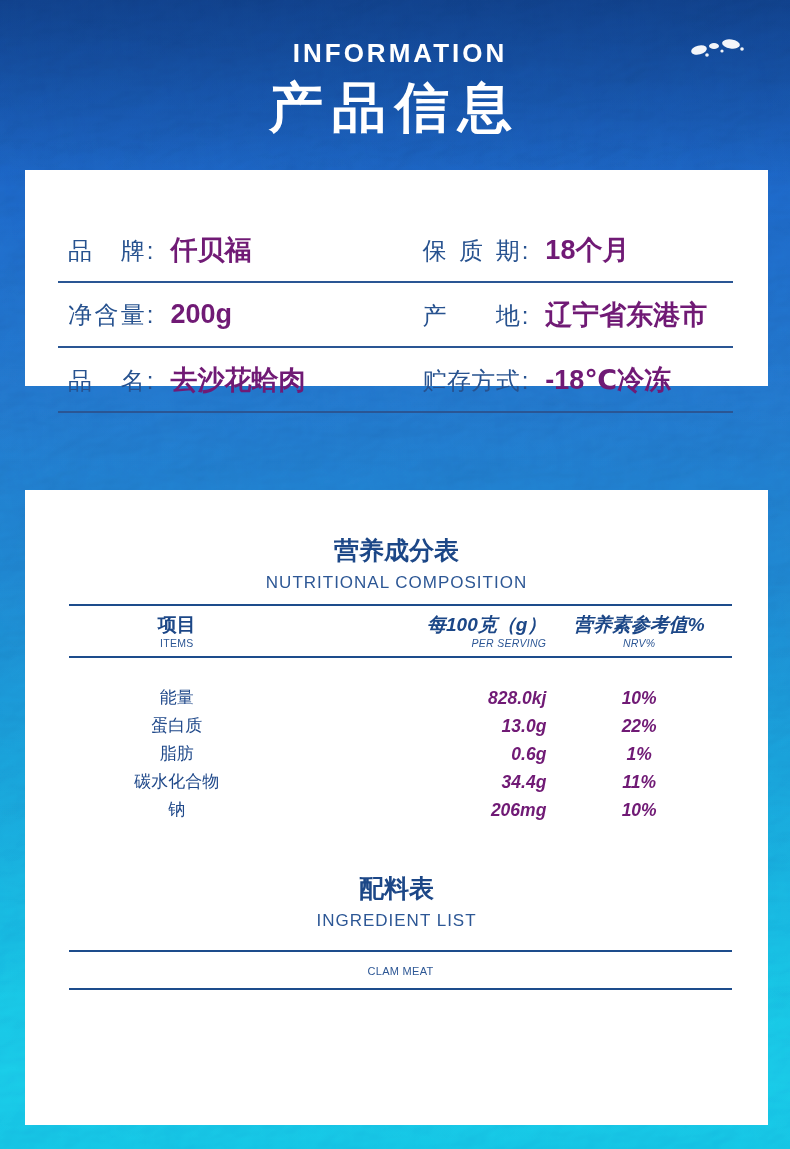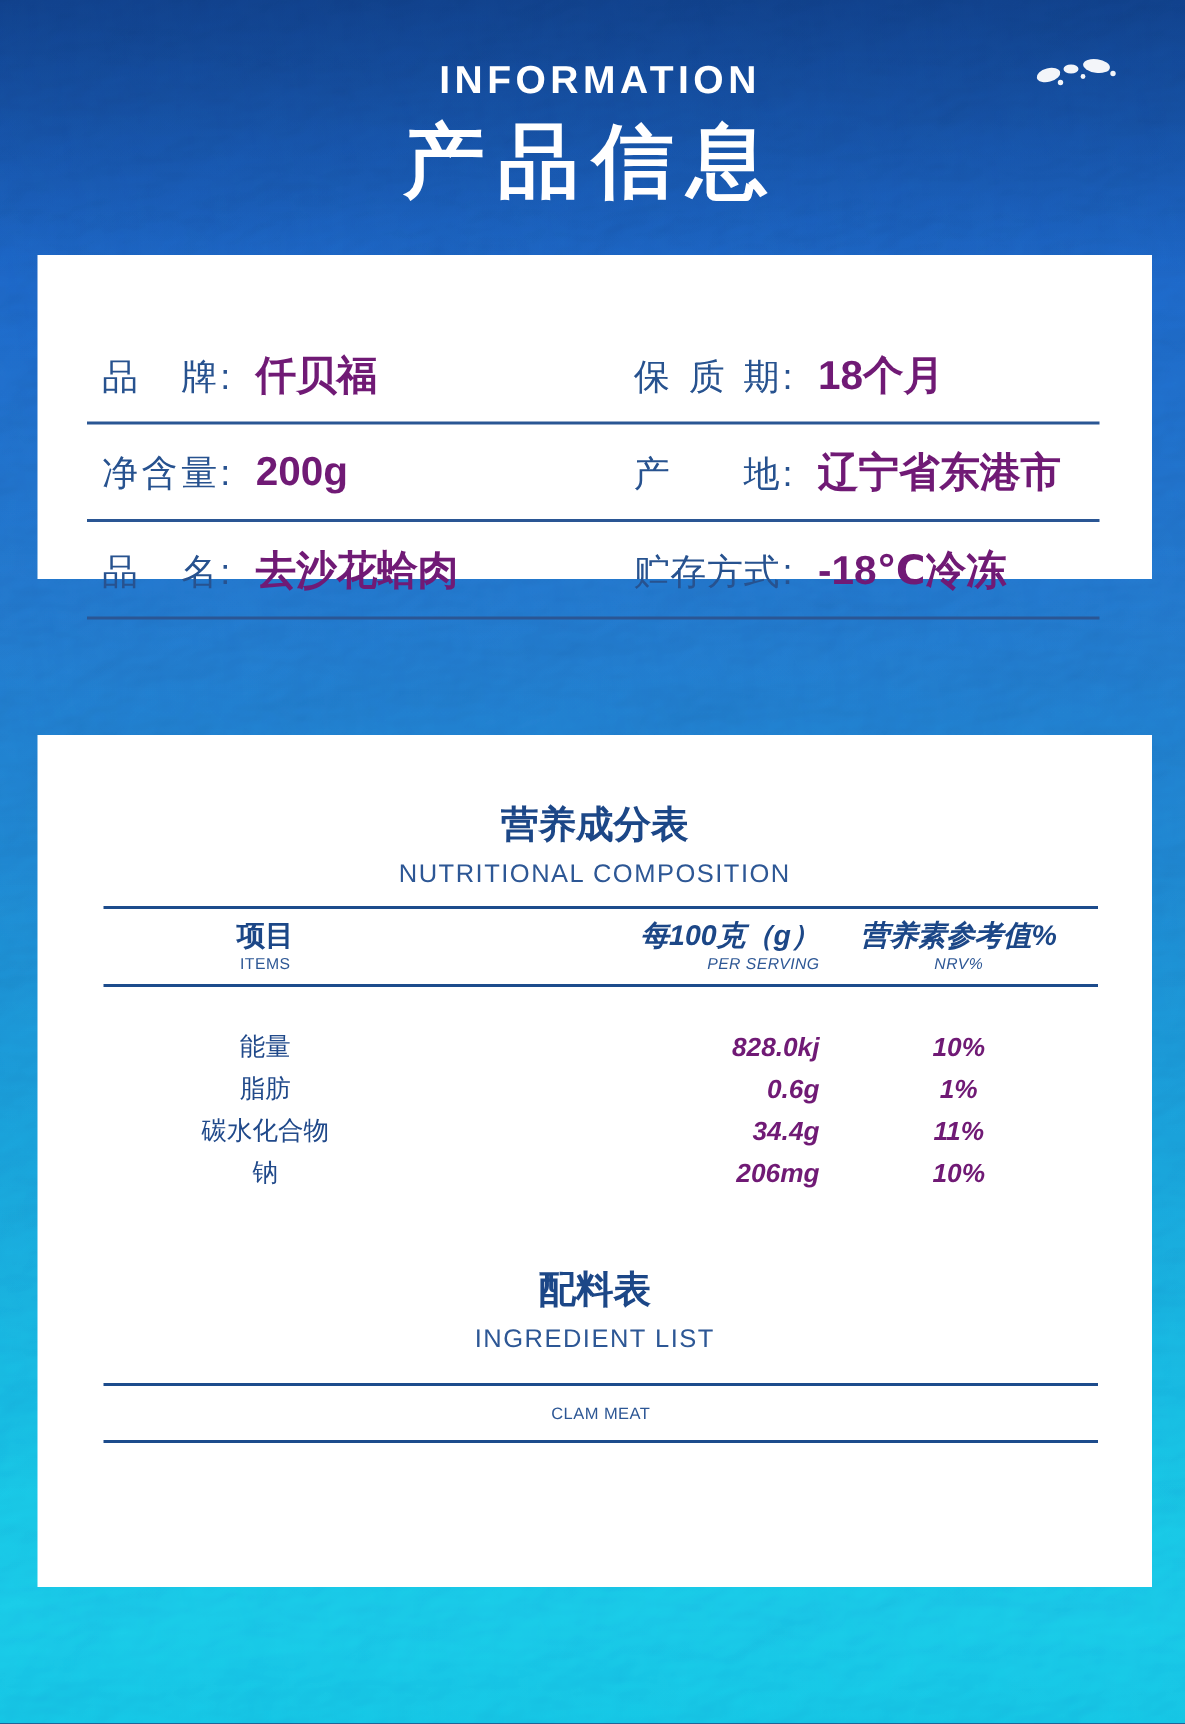--- a/index.html
+++ b/index.html
@@ -24,21 +24,21 @@
     font-size:26px; font-weight:600; letter-spacing:3px; color:#fff;padding-left:10px;
   }
   .hdr-zh {
     position:absolute; top:72px; left:0; width:100%;
     font-size:54px; font-weight:900; letter-spacing:9px; color:#fff;
   }
 
   
   .card { position:absolute; left:25px; width:743px; background:#ffffff; }
   .card-info { top:170px; height:216px; padding-top:48px; }
-  .card-nutrition { top:490px; height:568px; padding-top:44px; }
+  .card-nutrition { top:490px; height:635px; padding-top:44px; }
 
   
   .spec-row {
     height:65px; margin:0 35px 0 33px;
     border-bottom:2px solid #2a5694;
     display:flex; align-items:center;
   }
   .spec-cell { display:flex; align-items:baseline; color:#24508e; }
   .spec-cell.left  { flex:0 0 54%; padding-left:10px; }
   .spec-cell.right { flex:1; }
@@ -195,20 +195,25 @@
         </div>
       </div>
 
       <div class="nbody">
         <div class="nrow">
           <div class="c1">能量</div>
           <div class="c2">828.0kj</div>
           <div class="c3">10%</div>
         </div>
         <div class="nrow">
+          <div class="c1">蛋白质</div>
+          <div class="c2">13.0g</div>
+          <div class="c3">22%</div>
+        </div>
+        <div class="nrow">
           <div class="c1">脂肪</div>
           <div class="c2">0.6g</div>
           <div class="c3">1%</div>
         </div>
         <div class="nrow">
           <div class="c1">碳水化合物</div>
           <div class="c2">34.4g</div>
           <div class="c3">11%</div>
         </div>
         <div class="nrow">

